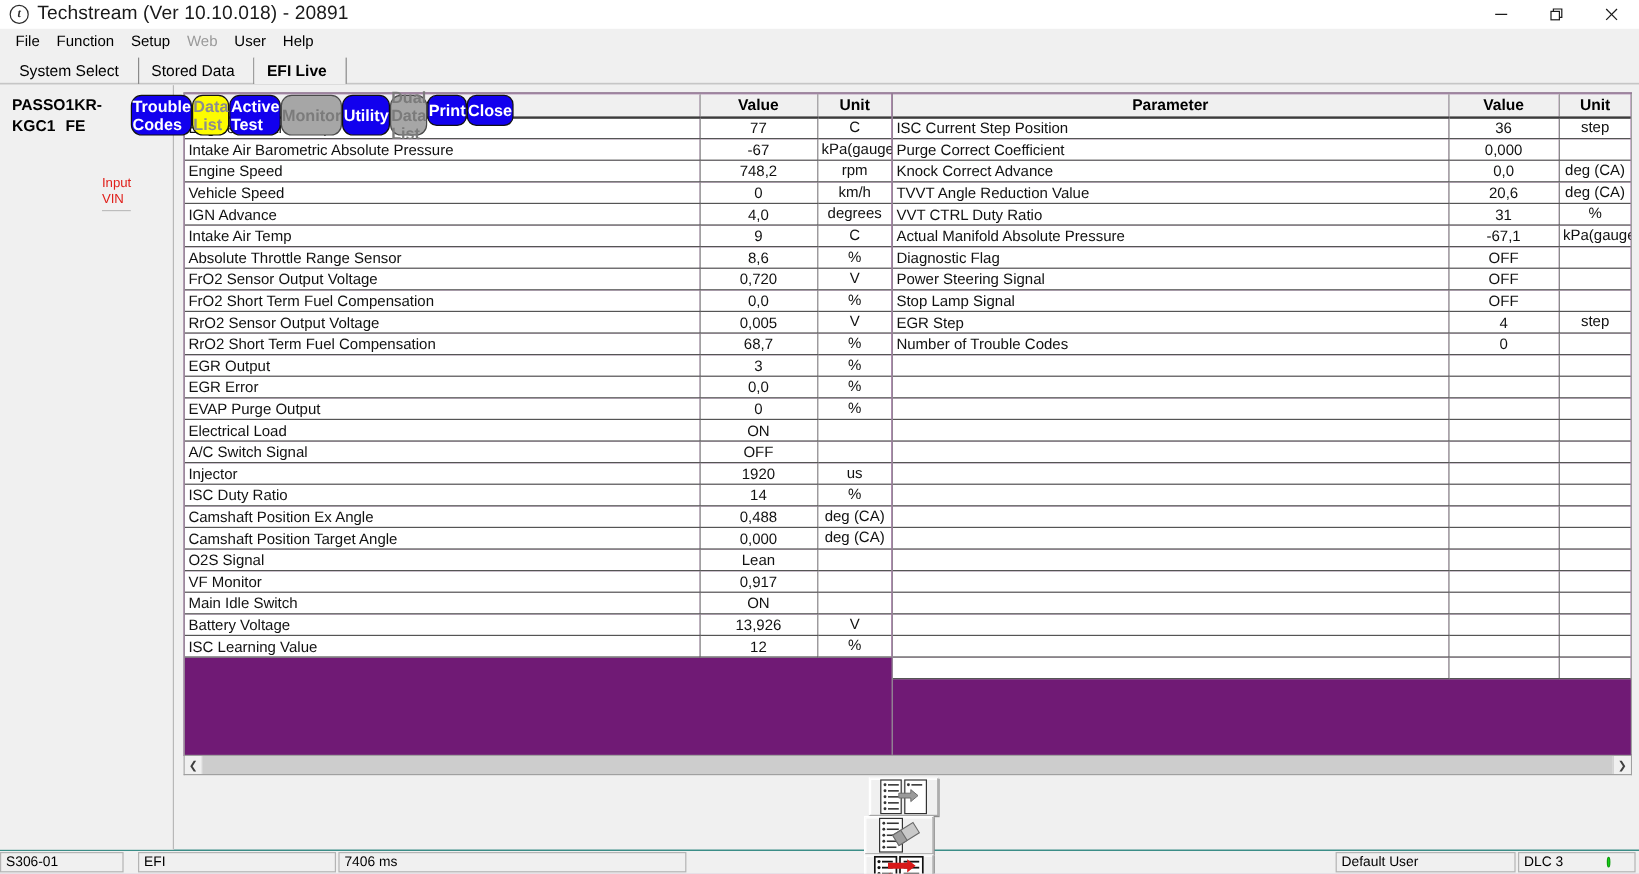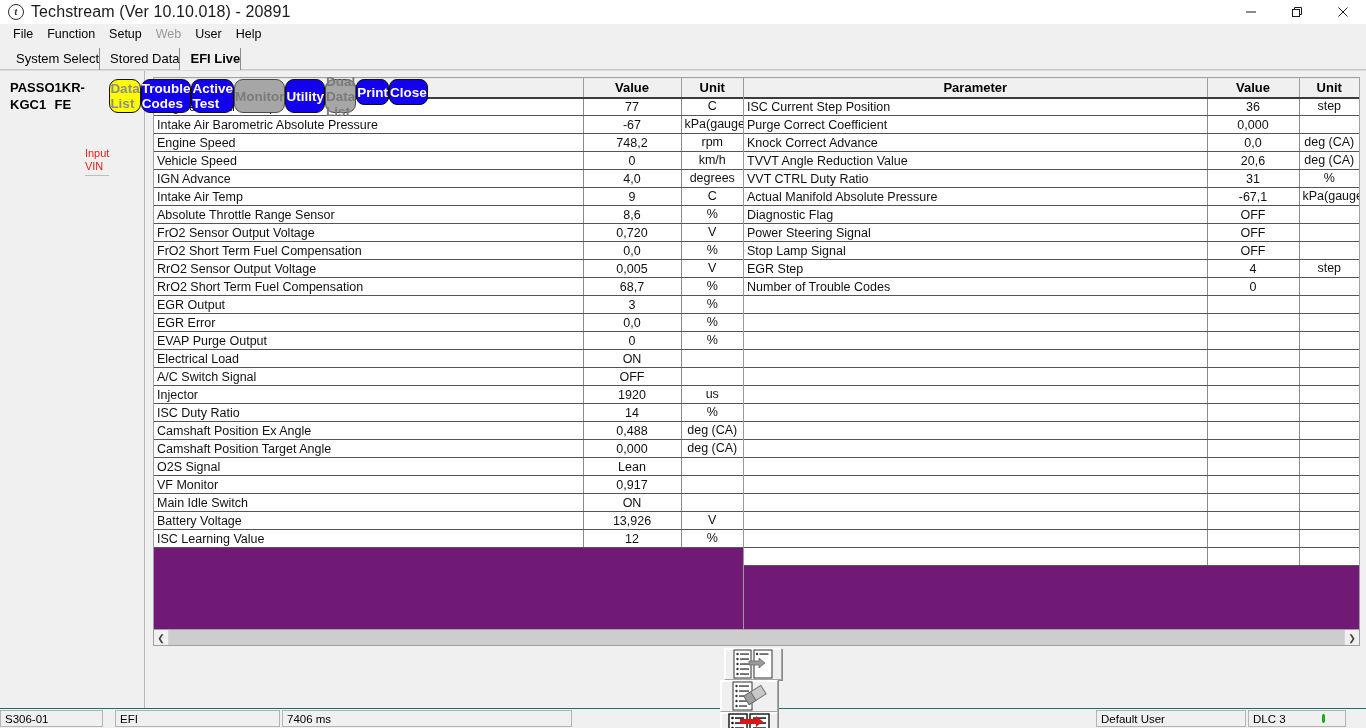--- a/index.html
+++ b/index.html
@@ -57,21 +57,21 @@
   .tabstrip {
     height: 25px; min-height: 25px;
     background: #f0f0f0;
     display: flex; align-items: flex-end;
     padding-left: 6px;
     position: relative;
     border-bottom: 1px solid #c6c6c6;
   }
   .tab {
     font-size: 13px; color: #000;
-    padding: 3px 0 4px 10px;
+    padding: 3px 16px 4px 10px;
     position: relative; top: 1px;
     border-right: 1px solid #8a8a8a;
     line-height: 15px;
   }
   .tab.selected {
     font-weight: bold;
     background: #f0f0f0;
   }
 
   
@@ -276,21 +276,21 @@
     padding-left: 4px;
     margin: 1px 0 1px 0;
     overflow: hidden; white-space: nowrap;
   }
   .sf-1 { width: 103px; }
   .sf-2 { width: 165px; margin-left: 12px; }
   .sf-3 { width: 290px; margin-left: 2px; }
   .sf-flex { flex: 1; border: none; background: transparent; }
   .sf-user { width: 150px; margin-left: 2px; }
   .sf-dlc {
-    width: 98px; margin-left: 2px; margin-right: 20px;
+    width: 98px; margin-left: 2px; margin-right: 3px;
     display: flex; align-items: center; justify-content: space-between;
     padding-right: 20px;
     gap: 36px;
   }
   .led {
     width: 9px; height: 9px; border-radius: 50%;
     background: #12d012; border: 1px solid #0c9c0c;
   }
 </style>
 </head>
@@ -340,22 +340,22 @@
 
     <div class="sidebar">
       <div class="veh-title">PASSO KGC1</div>
       <div class="veh-title">1KR-FE</div>
 
       <div class="vin-wrap">
         <div class="vin-label">Input VIN</div>
         <div class="vin-rule"></div>
       </div>
 
+      <div class="sbtn blue">Trouble Codes</div>
       <div class="sbtn yellow">Data List</div>
-      <div class="sbtn blue">Trouble Codes</div>
       <div class="sbtn blue">Active Test</div>
       <div class="sbtn gray">Monitor</div>
       <div class="sbtn blue">Utility</div>
       <div class="sbtn gray">Dual Data List</div>
 
       <div class="sidebar-gap"></div>
       <div class="sidebar-rule"></div>
       <div class="sbtn blue bottom">Print</div>
       <div class="sbtn blue bottom">Close</div>
     </div>

